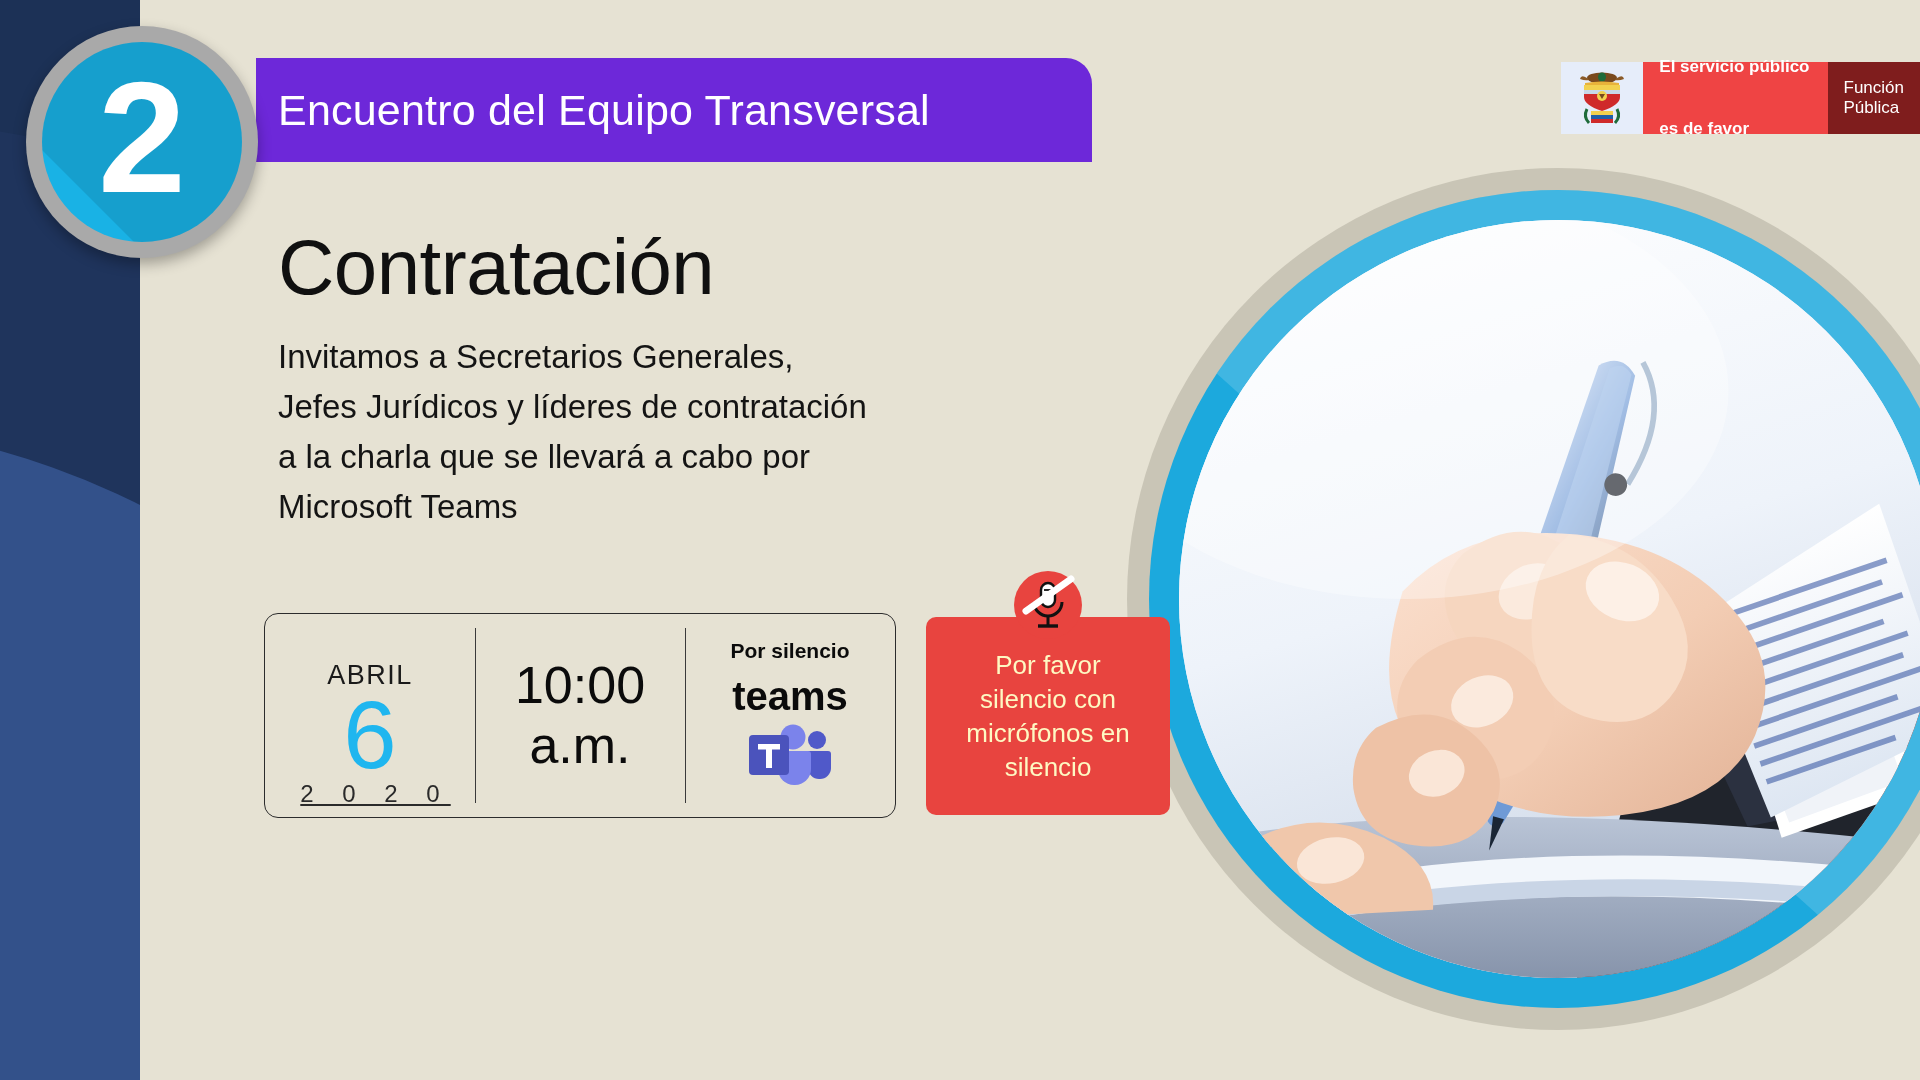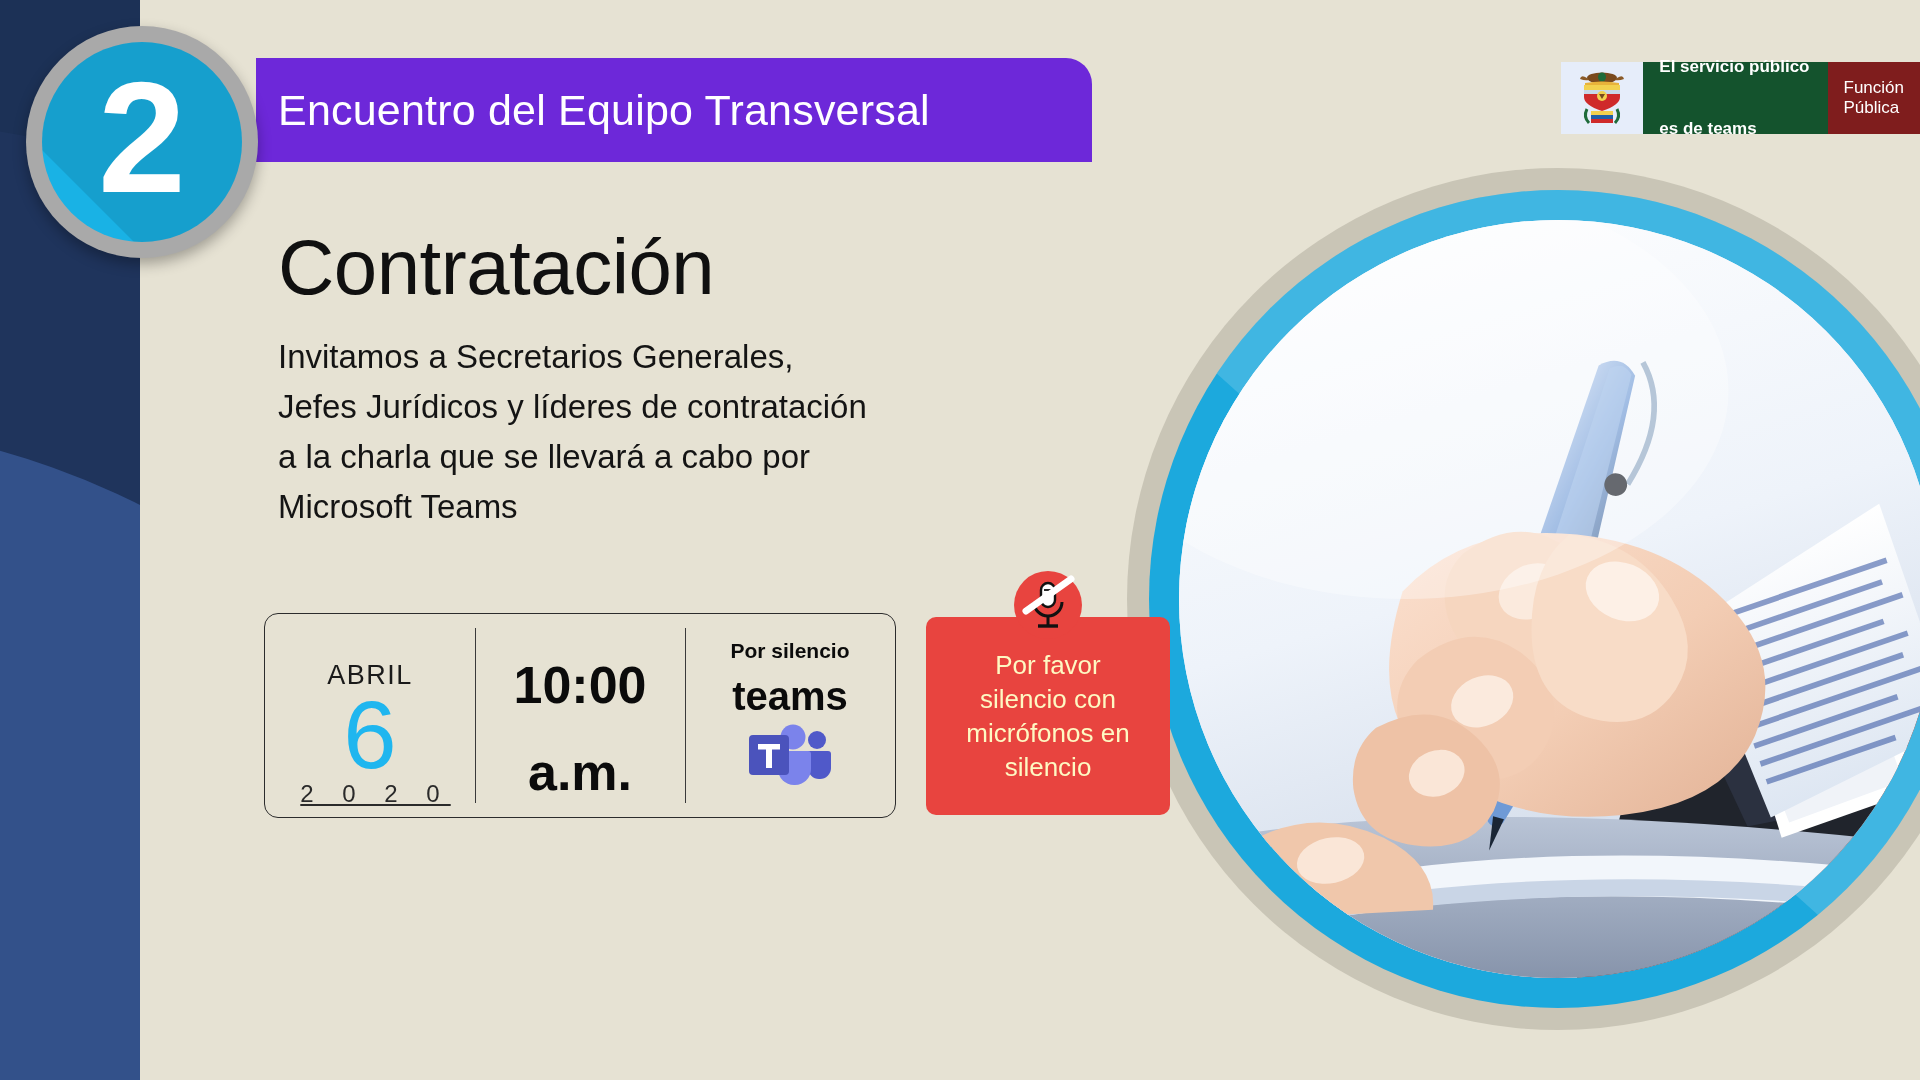--- a/index.html
+++ b/index.html
@@ -83,21 +83,21 @@
   
   #gov-logo {
     position: absolute; right: 0; top: 62px;
     height: 72px; display: flex; z-index: 9;
   }
   #gov-logo .crest-box {
     width: 82px; background: #e6edfa;
     display: flex; align-items: center; justify-content: center;
   }
   #gov-logo .slogan-box {
-    background: #14532d; color: #fff;
+    background: #ef4444; color: #fff;
     display: flex; flex-direction: column; justify-content: center;
     padding: 0 18px 0 16px;
     font-size: 17px; font-weight: 700; line-height: 1.15; gap: 42px;
   }
   #gov-logo .entity-box {
     background: #7f1d1d; color: #fff;
     display: flex; flex-direction: column; justify-content: center;
     padding: 0 16px;
     font-size: 17px; font-weight: 400; line-height: 1.15;
   }
@@ -132,21 +132,21 @@
     padding: 10px 0;
   }
   #info-box .cell + .cell::before {
     content: "";
     position: absolute; left: 0; top: 14px; bottom: 14px;
     width: 1.4px; background: #3a3a3a;
   }
   .date-month { font-size: 27px; color: #1a1a1a; letter-spacing: 1.5px; line-height: 1; margin-top: 37px; }
   .date-day   { font-size: 96px; color: #1fb6ef; font-weight: 400; line-height: .92; margin: 2px 0 0; }
   .date-year  { font-size: 24px; color: #2a2a2a; letter-spacing: 11px; padding-left: 11px; line-height: 1; margin-top: 2px; text-decoration: underline; }
-  .time-text  { font-size: 52px; font-weight: 700; color: #0b0b0b; line-height: 1.14; text-align: left; margin-top: 27px; }
+  .time-text  { font-size: 52px; font-weight: 400; color: #0b0b0b; line-height: 1.14; text-align: left; }
   .teams-pre  { font-size: 21px; font-weight: 700; color: #0b0b0b; line-height: 1; }
   .teams-name { font-size: 40px; font-weight: 700; color: #0b0b0b; line-height: 1.05; margin-top: 14px; }
   .teams-mark { margin-top: 6px; }
 
   
   #mute-notice {
     position: absolute; left: 926px; top: 617px;
     width: 244px; height: 198px;
     background: #e8443f;
     border-radius: 10px;
@@ -230,21 +230,21 @@
         <path d="M20 25 l3 5 l3 -5 z" fill="#7a4a1e"></path>
         <rect x="12" y="42" width="22" height="4" fill="#f2d14f"></rect>
         <rect x="12" y="46" width="22" height="4" fill="#1f5fa8"></rect>
         <rect x="12" y="50" width="22" height="4" fill="#cf2a2a"></rect>
         <path d="M8 40 Q4 48 10 54" stroke="#1f6b3a" stroke-width="3" fill="none"></path>
         <path d="M38 40 Q42 48 36 54" stroke="#1f6b3a" stroke-width="3" fill="none"></path>
       </svg>
     </div>
     <div class="slogan-box">
       <span>El servicio público</span>
-      <span>es de teams</span>
+      <span>es de favor</span>
     </div>
     <div class="entity-box">
       <span>Función</span>
       <span>Pública</span>
     </div>
   </div>
 
   <div id="heading">Contratación</div>
 
   <div id="paragraph">

